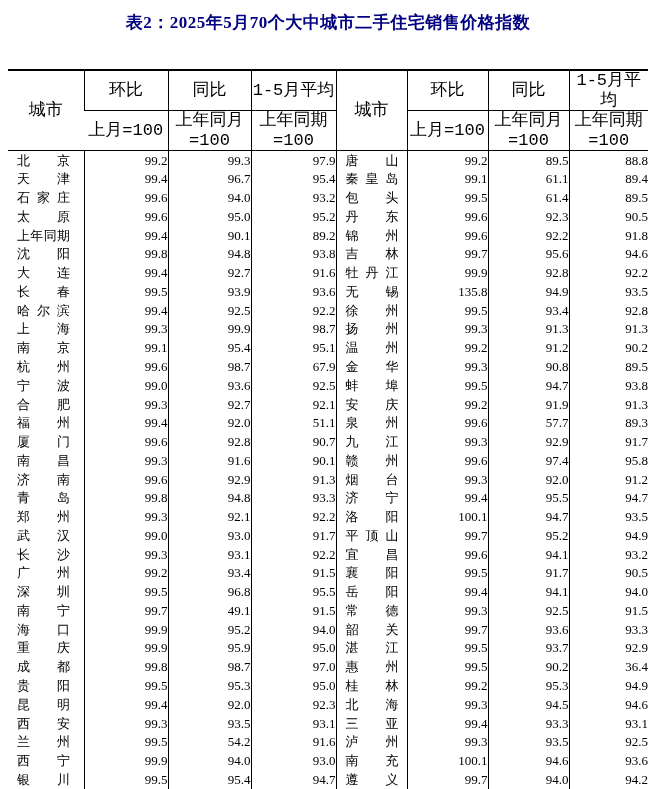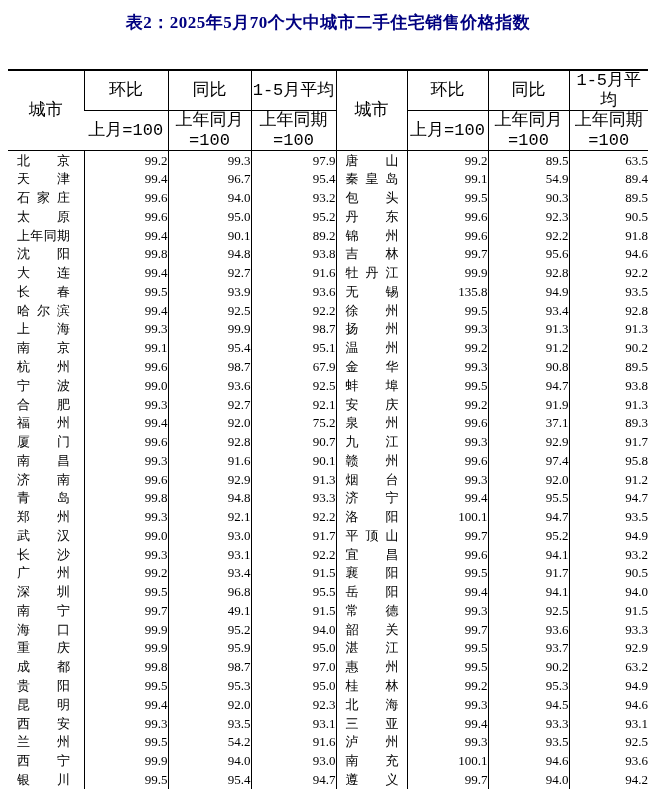--- a/index.html
+++ b/index.html
@@ -122,40 +122,40 @@
     </thead>
     <tbody id="table-body">
         <tr>
           <td class="c-city"><span class="city">北京</span></td>
           <td class="c-num">99.2</td>
           <td class="c-num">99.3</td>
           <td class="c-num">97.9</td>
           <td class="c-city"><span class="city">唐山</span></td>
           <td class="c-num">99.2</td>
           <td class="c-num">89.5</td>
-          <td class="c-num">63.5</td>
+          <td class="c-num">88.8</td>
         </tr>
         <tr>
           <td class="c-city"><span class="city">天津</span></td>
           <td class="c-num">99.4</td>
           <td class="c-num">96.7</td>
           <td class="c-num">95.4</td>
           <td class="c-city"><span class="city">秦皇岛</span></td>
           <td class="c-num">99.1</td>
-          <td class="c-num">54.9</td>
+          <td class="c-num">61.1</td>
           <td class="c-num">89.4</td>
         </tr>
         <tr>
           <td class="c-city"><span class="city">石家庄</span></td>
           <td class="c-num">99.6</td>
           <td class="c-num">94.0</td>
           <td class="c-num">93.2</td>
           <td class="c-city"><span class="city">包头</span></td>
           <td class="c-num">99.5</td>
-          <td class="c-num">90.3</td>
+          <td class="c-num">61.4</td>
           <td class="c-num">89.5</td>
         </tr>
         <tr>
           <td class="c-city"><span class="city">太原</span></td>
           <td class="c-num">99.6</td>
           <td class="c-num">95.0</td>
           <td class="c-num">95.2</td>
           <td class="c-city"><span class="city">丹东</span></td>
           <td class="c-num">99.6</td>
           <td class="c-num">92.3</td>
@@ -258,24 +258,24 @@
           <td class="c-num">92.1</td>
           <td class="c-city"><span class="city">安庆</span></td>
           <td class="c-num">99.2</td>
           <td class="c-num">91.9</td>
           <td class="c-num">91.3</td>
         </tr>
         <tr>
           <td class="c-city"><span class="city">福州</span></td>
           <td class="c-num">99.4</td>
           <td class="c-num">92.0</td>
-          <td class="c-num">75.2</td>
+          <td class="c-num">51.1</td>
           <td class="c-city"><span class="city">泉州</span></td>
           <td class="c-num">99.6</td>
-          <td class="c-num">37.1</td>
+          <td class="c-num">57.7</td>
           <td class="c-num">89.3</td>
         </tr>
         <tr>
           <td class="c-city"><span class="city">厦门</span></td>
           <td class="c-num">99.6</td>
           <td class="c-num">92.8</td>
           <td class="c-num">90.7</td>
           <td class="c-city"><span class="city">九江</span></td>
           <td class="c-num">99.3</td>
           <td class="c-num">92.9</td>
@@ -392,21 +392,21 @@
           <td class="c-num">92.9</td>
         </tr>
         <tr>
           <td class="c-city"><span class="city">成都</span></td>
           <td class="c-num">99.8</td>
           <td class="c-num">98.7</td>
           <td class="c-num">97.0</td>
           <td class="c-city"><span class="city">惠州</span></td>
           <td class="c-num">99.5</td>
           <td class="c-num">90.2</td>
-          <td class="c-num">63.2</td>
+          <td class="c-num">36.4</td>
         </tr>
         <tr>
           <td class="c-city"><span class="city">贵阳</span></td>
           <td class="c-num">99.5</td>
           <td class="c-num">95.3</td>
           <td class="c-num">95.0</td>
           <td class="c-city"><span class="city">桂林</span></td>
           <td class="c-num">99.2</td>
           <td class="c-num">95.3</td>
           <td class="c-num">94.9</td>

